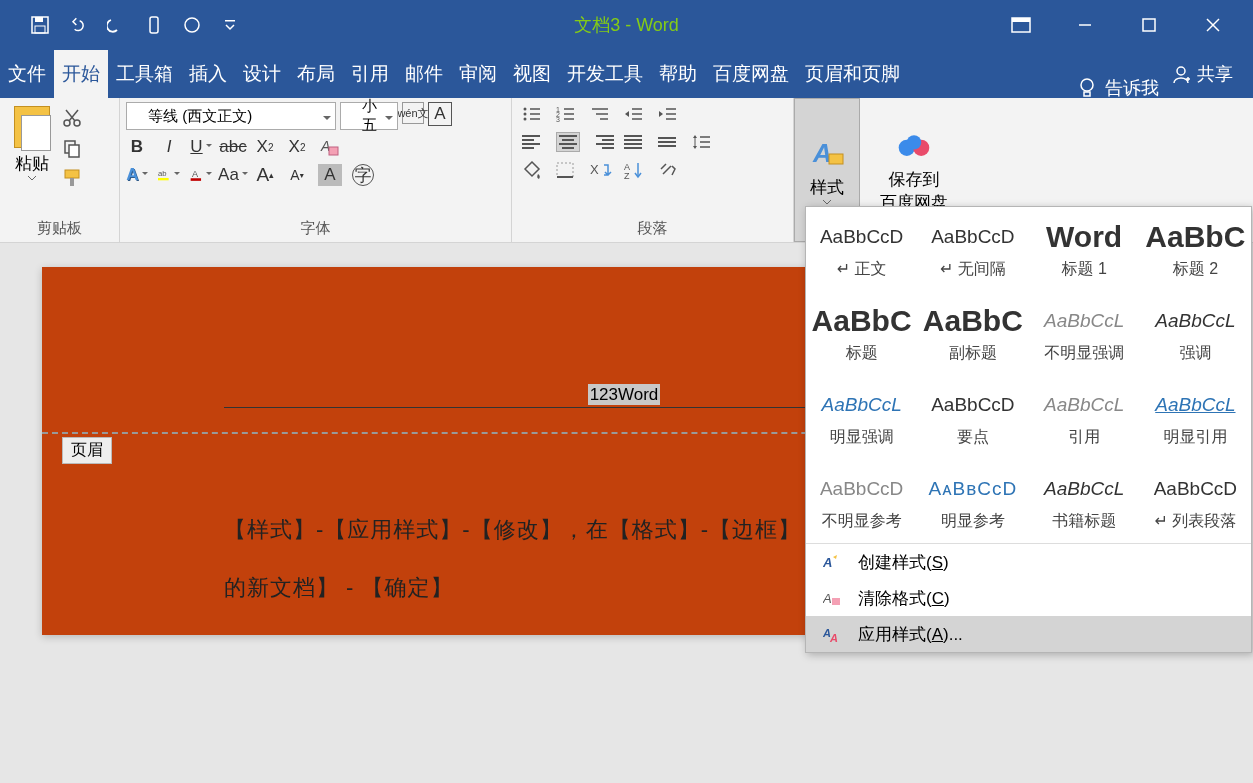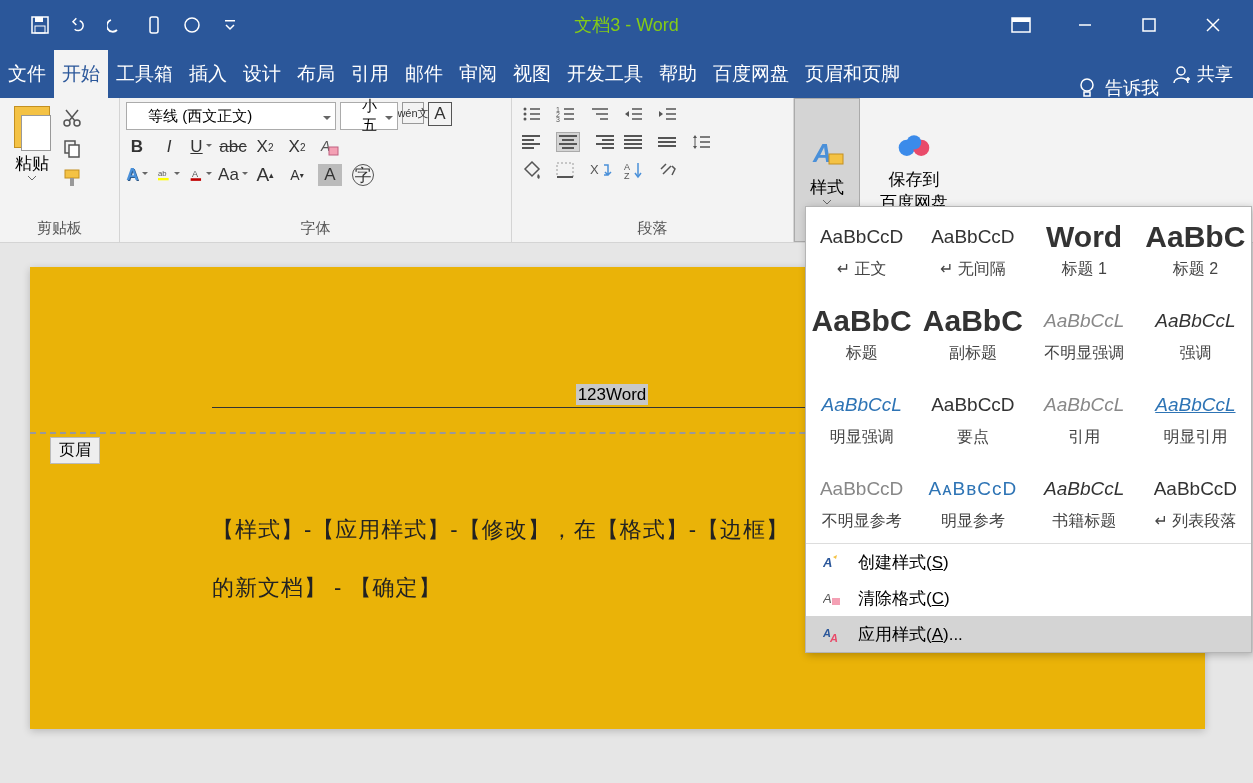--- a/index.html
+++ b/index.html
@@ -50,21 +50,21 @@
 .pb .line { height: 2px; background: #555; }
 
 
 .big-btn { display: flex; flex-direction: column; align-items: center; justify-content: center; padding: 6px 14px; cursor: pointer; min-width: 60px; }
 .big-btn.active { background: #d4d4d4; border: 1px solid #aaa; }
 .big-btn-label { font-size: 17px; margin-top: 4px; }
 .big-btn-icon { width: 36px; height: 36px; display: flex; align-items: center; justify-content: center; }
 
 
 .doc-area { position: absolute; top: 243px; left: 0; right: 0; bottom: 0; background: #e6e6e6; }
-.page { position: absolute; top: 24px; left: 30px; width: 1175px; height: 462px; background: #eab308; box-shadow: 0 2px 8px rgba(0,0,0,0.2); }
+.page { position: absolute; top: 24px; left: 42px; width: 1175px; height: 368px; background: #c2410c; box-shadow: 0 2px 8px rgba(0,0,0,0.2); }
 .header-sep { position: absolute; top: 165px; left: 0; right: 0; border-top: 2px dashed #999; }
 .header-label { position: absolute; top: 170px; left: 20px; background: #eee; border: 1px solid #bbb; padding: 2px 8px; font-size: 16px; }
 .header-text-line { position: absolute; top: 118px; left: 182px; width: 800px; border-bottom: 1.5px solid #333; text-align: center; padding-bottom: 2px; }
 .header-text { background: #c8c8c8; font-size: 17px; padding: 1px 2px; }
 .body-text { position: absolute; left: 182px; font-size: 22px; color: #222; letter-spacing: 1px; }
 
 
 .styles-panel { position: absolute; top: 206px; left: 805px; width: 447px; background: white; border: 1px solid #b5b5b5; box-shadow: 2px 2px 8px rgba(0,0,0,0.25); z-index: 100; }
 .style-grid { display: grid; grid-template-columns: repeat(4, 1fr); }
 .style-cell { height: 84px; display: flex; flex-direction: column; align-items: center; justify-content: center; cursor: pointer; border: 1px solid transparent; }

